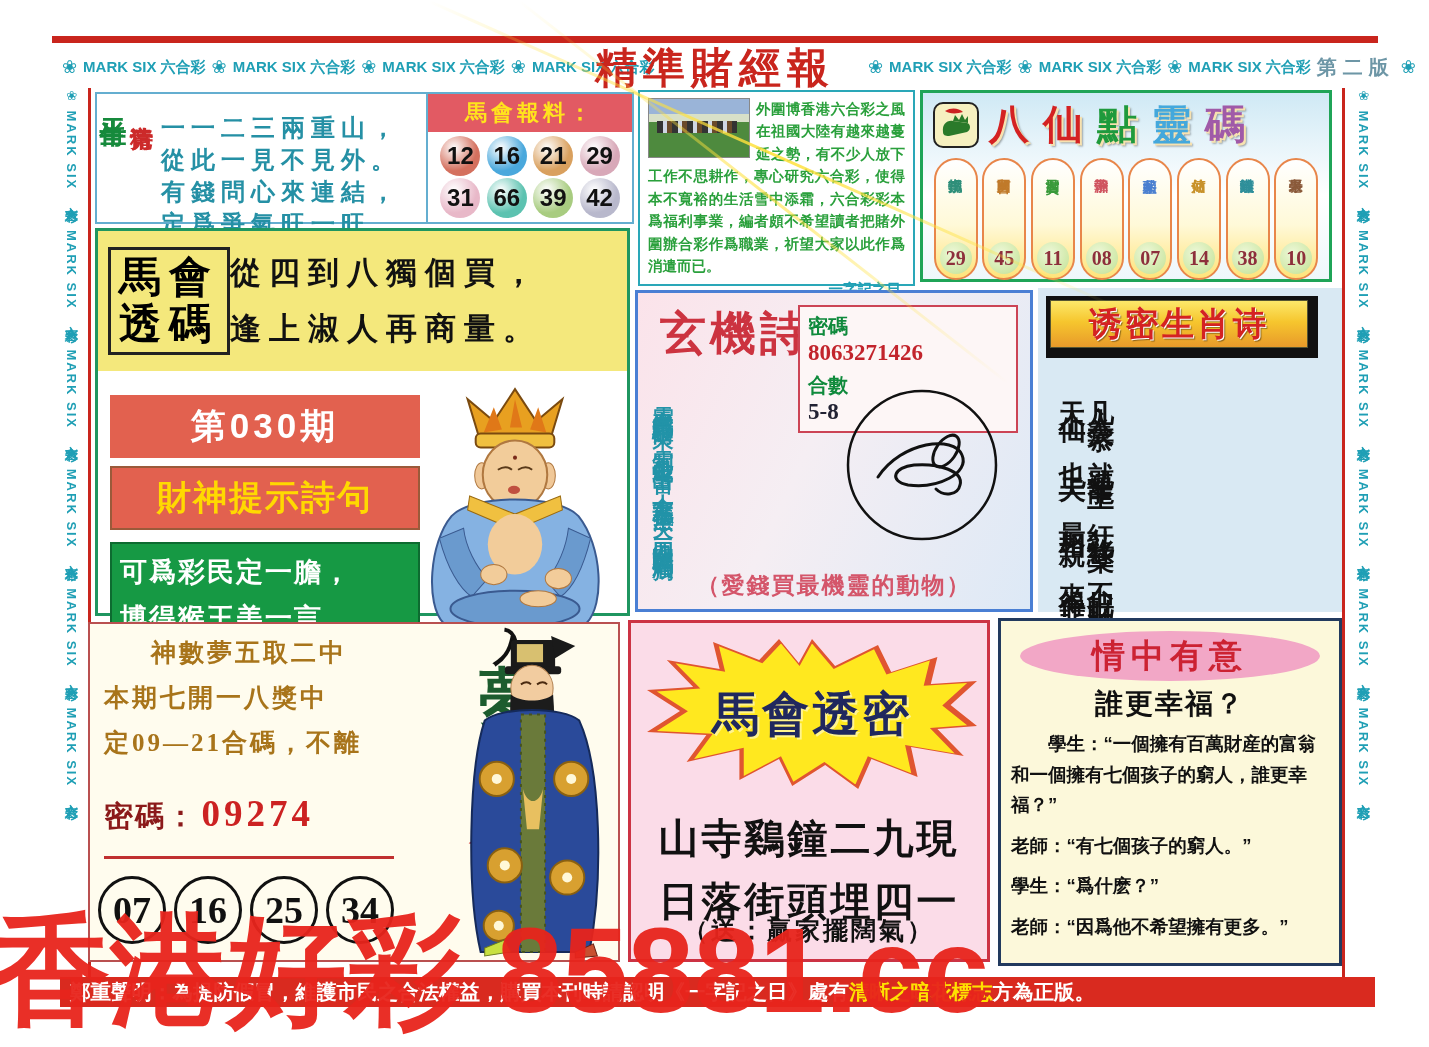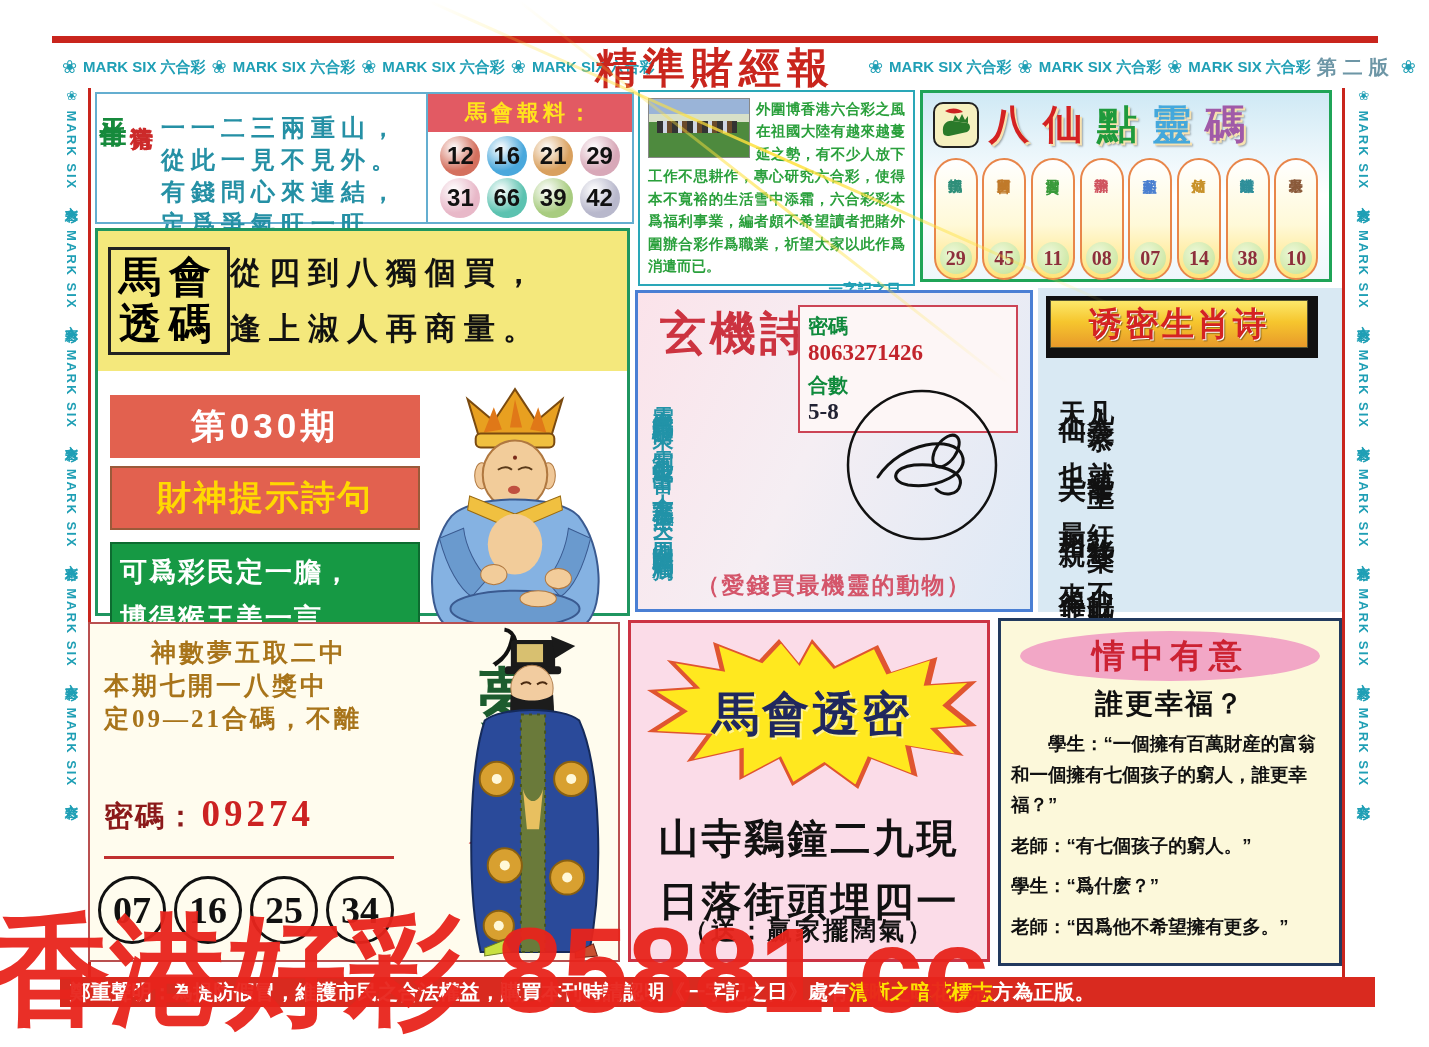--- a/index.html
+++ b/index.html
@@ -119,21 +119,21 @@
   .sxcols div{font-size:27px;font-weight:bold;color:#111;letter-spacing:8px;line-height:1.05;
               font-family:"Liberation Serif","DejaVu Serif",serif;}
 
   
   .dmbox{left:88px;top:622px;width:532px;height:340px;border:2px solid #b95050;box-sizing:border-box;
          background:#fffcee;}
   .dmtext{position:absolute;left:14px;top:12px;width:290px;}
   .dmtext .l{color:#a8741a;font-weight:bold;font-size:25px;letter-spacing:3px;white-space:nowrap;
              font-family:"Liberation Serif","DejaVu Serif",serif;}
   .dmtext .l1{text-align:center;}
-  .dmtext .l+.l{}
+  .dmtext .l+.l{margin-top:12px;}
   .dmpwd{position:absolute;left:14px;top:168px;white-space:nowrap;}
   .dmpwd .lab{color:#8b1a1a;font-weight:bold;font-size:29px;letter-spacing:2px;}
   .dmpwd .val{color:#cc2222;font-weight:bold;font-size:37px;letter-spacing:4px;
               font-family:"Liberation Serif","DejaVu Serif",serif;}
   .dmhr{position:absolute;left:14px;top:232px;width:290px;height:3px;background:#c03030;}
   .dmnums{position:absolute;left:8px;top:252px;display:flex;gap:8px;}
   .dmnums div{width:62px;height:62px;border:3px solid #111;border-radius:50%;display:flex;
               align-items:center;justify-content:center;font-size:38px;font-weight:bold;color:#111;
               font-family:"Liberation Serif","DejaVu Serif",serif;background:#fffcee;}
   .dmvert{position:absolute;left:382px;top:4px;width:80px;text-align:center;line-height:1.0;

